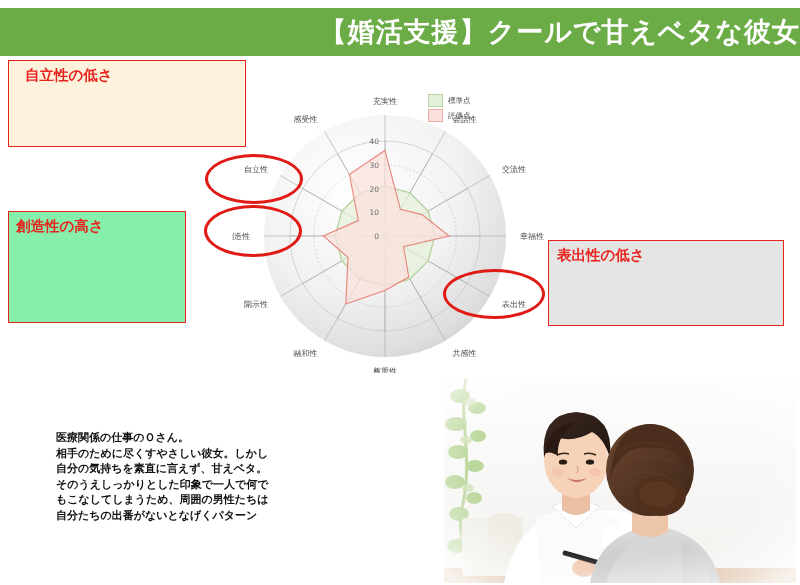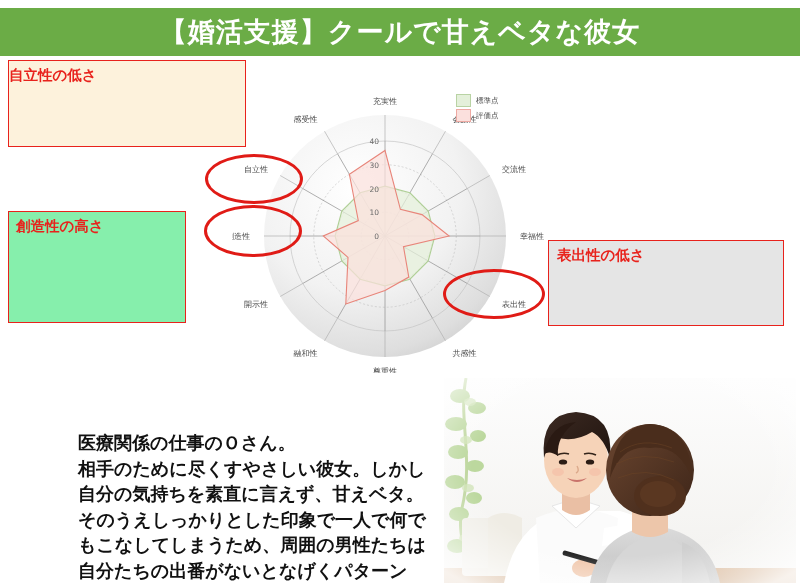--- a/index.html
+++ b/index.html
@@ -6,56 +6,56 @@
   body{
     width:800px;height:585px;
     background:#ffffff;
     font-family:"DejaVu Sans","Liberation Sans",sans-serif;
     position:relative;overflow:hidden;
   }
   
   .header{
     position:absolute;left:0;top:8px;width:800px;height:48px;
     background:#6BAC46;
-    display:flex;align-items:center;justify-content:center;
+    display:flex;align-items:center;justify-content:flex-end;
   }
   .header-title{
     color:#ffffff;font-size:27px;font-weight:bold;letter-spacing:1px;
     white-space:nowrap;
   }
   
   .box{position:absolute;border:1.5px solid #E8221C;box-sizing:border-box;}
   .box .box-title{
     color:#E8221C;font-weight:bold;font-size:14.5px;
     line-height:1.35;margin:0 0 1px 0;
   }
   .box .box-body{
     color:#3a3a3a;font-size:13.5px;line-height:1.36;white-space:pre-line;
   }
-  #box-independence{left:8px;top:60px;width:238px;height:87px;background:#FDF2DC;padding:5px 0;}
+  #box-independence{left:8px;top:60px;width:238px;height:87px;background:#FDF2DC;padding:5px 16px;}
   #box-creativity{left:8px;top:211px;width:178px;height:112px;background:#86efac;padding:5px 7px;}
   #box-expression{left:548px;top:240px;width:236px;height:86px;background:#e5e5e5;padding:5px 8px;}
   
   .chart-wrap{position:absolute;left:232px;top:88px;width:320px;height:285px;}
   .chart-svg{display:block;}
-  .legend{position:absolute;left:196px;top:6px;margin-left:28px;}
+  .legend{position:absolute;left:196px;top:6px;}
   .legend-row{display:flex;align-items:center;height:13px;margin-bottom:2px;}
   .legend-swatch{width:13px;height:11px;border:1px solid #c9c9c9;margin-right:5px;}
   .legend-swatch.std{background:#E4F0DA;border-color:#b9d3a4;}
   .legend-swatch.eval{background:#FBE0DD;border-color:#eda9a2;}
   .legend-label{font-size:7.5px;color:#4a4a4a;}
   
   .ellipse{position:absolute;border:3px solid #E01B16;border-radius:50%;background:transparent;}
   #ell-independence{left:205px;top:154px;width:92px;height:44px;}
   #ell-creativity{left:204px;top:205px;width:92px;height:46px;}
   #ell-expression{left:443px;top:269px;width:96px;height:44px;}
   
   .bottom-text{
-    position:absolute;left:78px;top:430px;width:380px;
-    font-size:18px;line-height:1.42;color:#111;white-space:pre-line;font-weight:bold;
+    position:absolute;left:56px;top:430px;width:380px;
+    font-size:11px;line-height:1.42;color:#111;white-space:pre-line;font-weight:bold;
   }
   
   .photo{
     position:absolute;left:444px;top:378px;width:352px;height:205px;
     overflow:hidden;background:#fdfdfd;
   }
   .photo svg{display:block;}
 </style>
 </head>
 <body>

